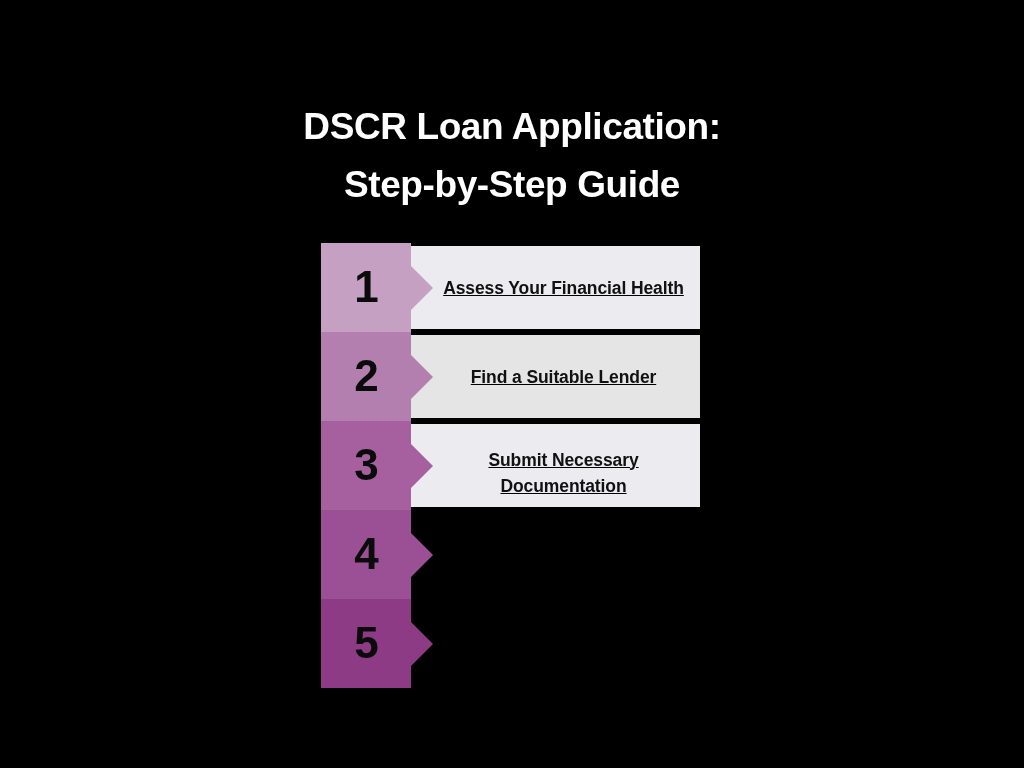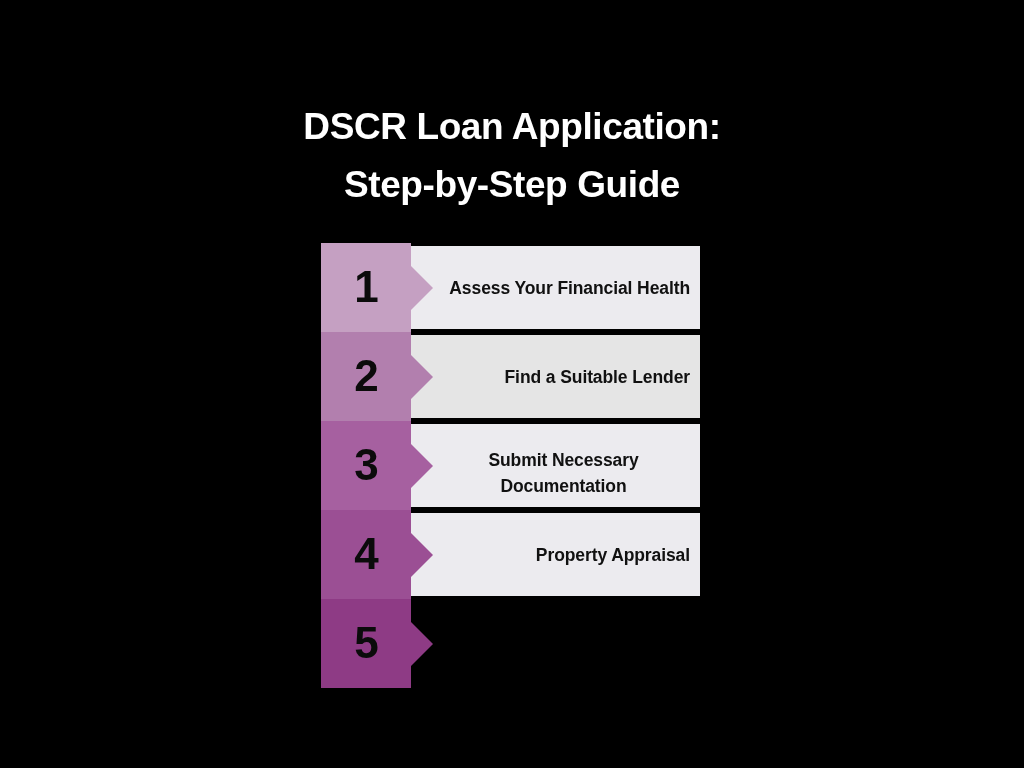--- a/index.html
+++ b/index.html
@@ -88,25 +88,26 @@
   
   .step-panel {
     position: absolute;
     left: 90px;
     top: 3px;
     width: 289px;
     height: 83px;
     background: #ecebef;
     display: flex;
     align-items: center;
-    justify-content: flex-end;
+    justify-content: center;
     box-sizing: border-box;
     padding-left: 26px;
     padding-right: 10px;
     z-index: 2;
+    text-decoration: underline;
   }
   .step-label {
     color: #111111;
     font-size: 17.5px;
     font-weight: bold;
     line-height: 26px;
     text-align: center;
     letter-spacing: -0.1px;
   }
 </style>
@@ -148,23 +149,20 @@
     <div class="step-panel" style="background: rgb(236, 235, 239);">
       <span class="step-label" style="color: rgb(17, 17, 17); margin-top: 14px;">Submit Necessary Documentation</span>
     </div>
   </div>
 
   <div class="step-row">
     <div class="step-number-cell" style="background: rgb(155, 79, 148);">
       <span class="step-number">4</span>
     </div>
     <div class="step-arrow" style="border-left-color: rgb(155, 79, 148);"></div>
-    <div class="step-panel" style="background: rgb(236, 235, 239);">
-      <span class="step-label" style="color: rgb(17, 17, 17);">Property Appraisal</span>
-    </div>
   </div>
 
   <div class="step-row">
     <div class="step-number-cell" style="background: rgb(142, 59, 133);">
       <span class="step-number">5</span>
     </div>
     <div class="step-arrow" style="border-left-color: rgb(142, 59, 133);"></div>
   </div>
 
 </div>

